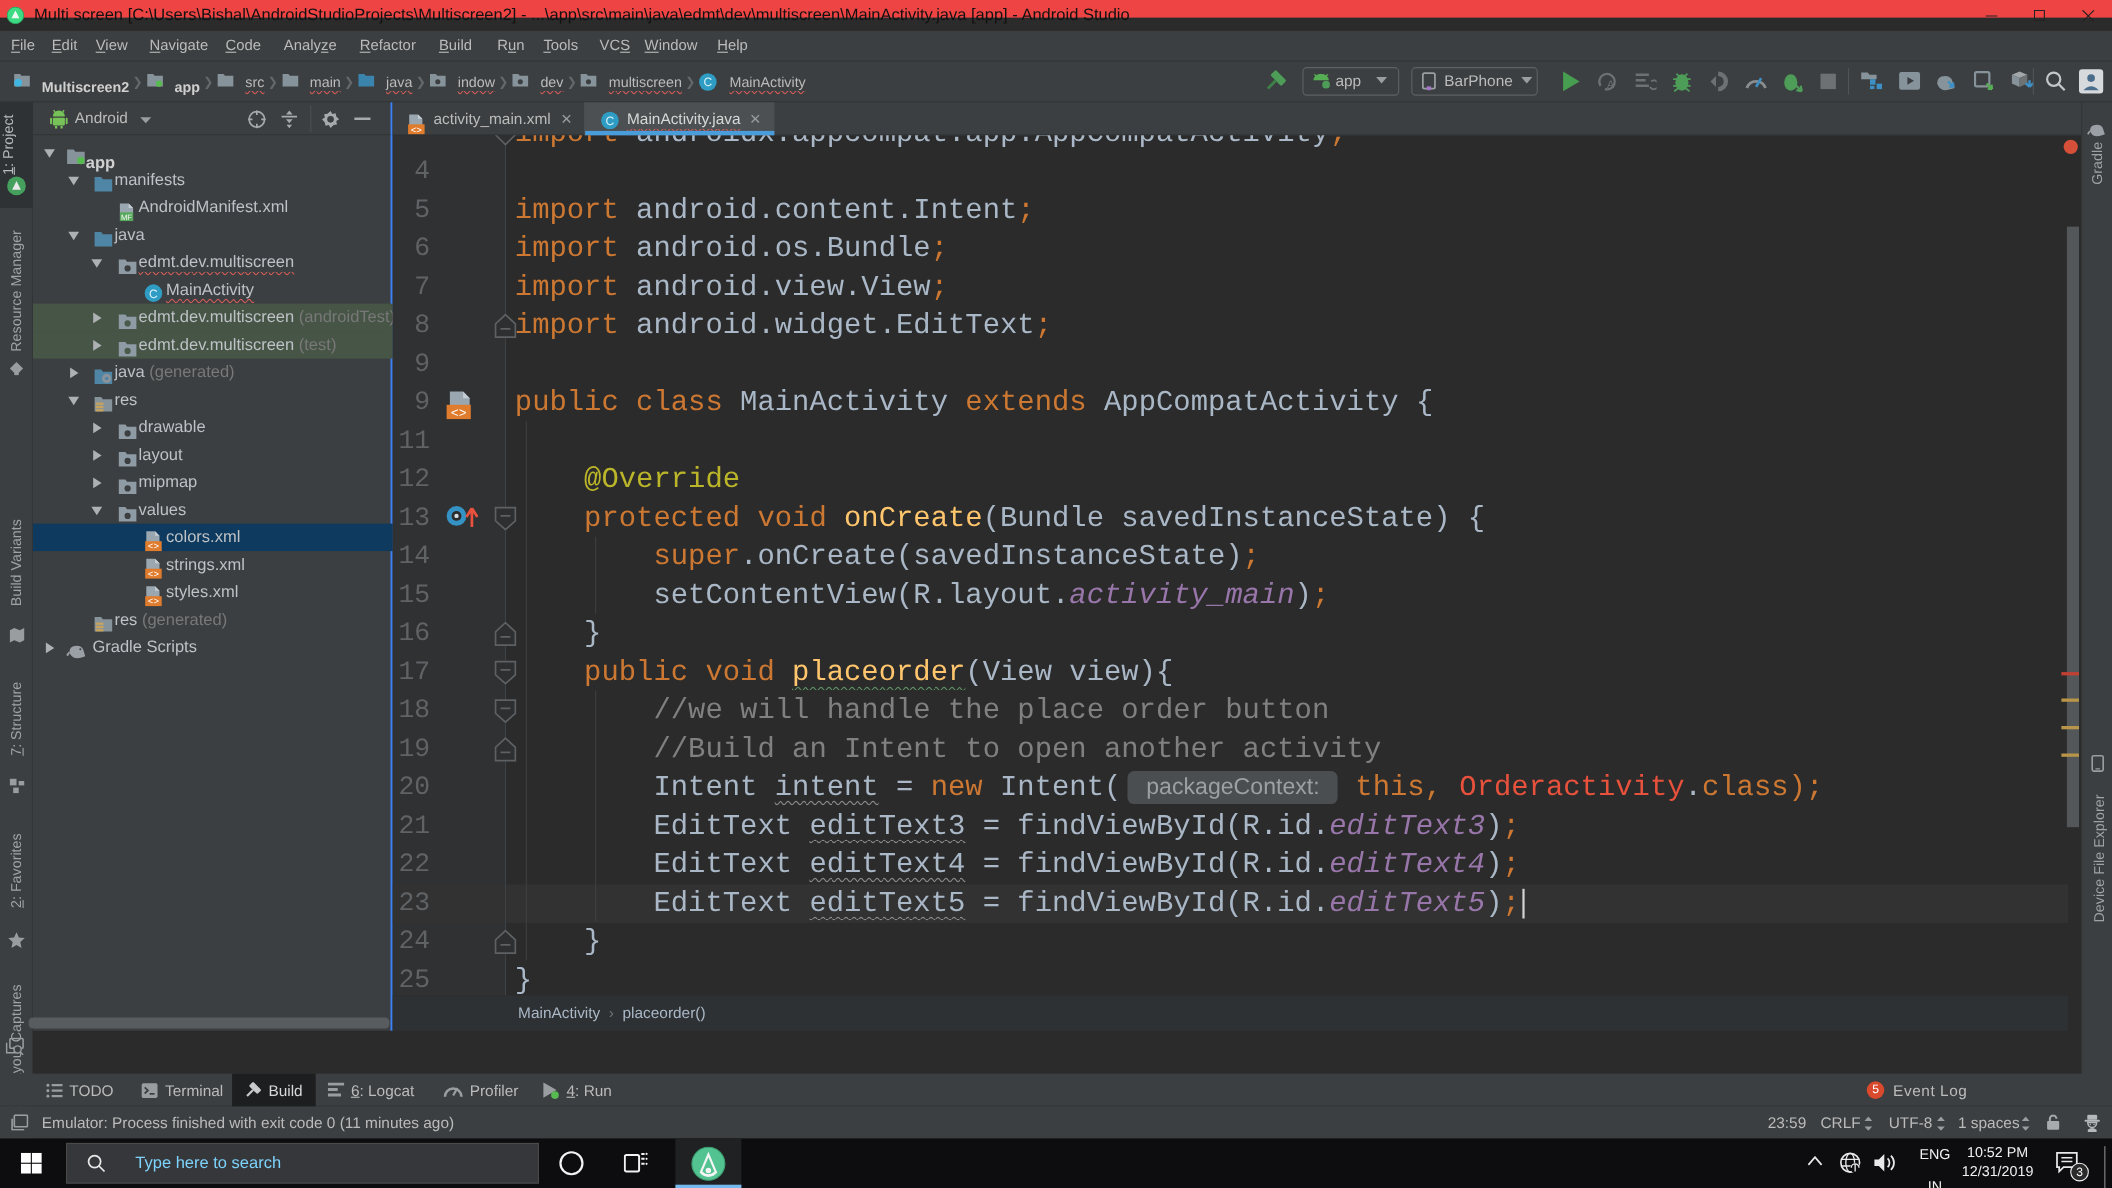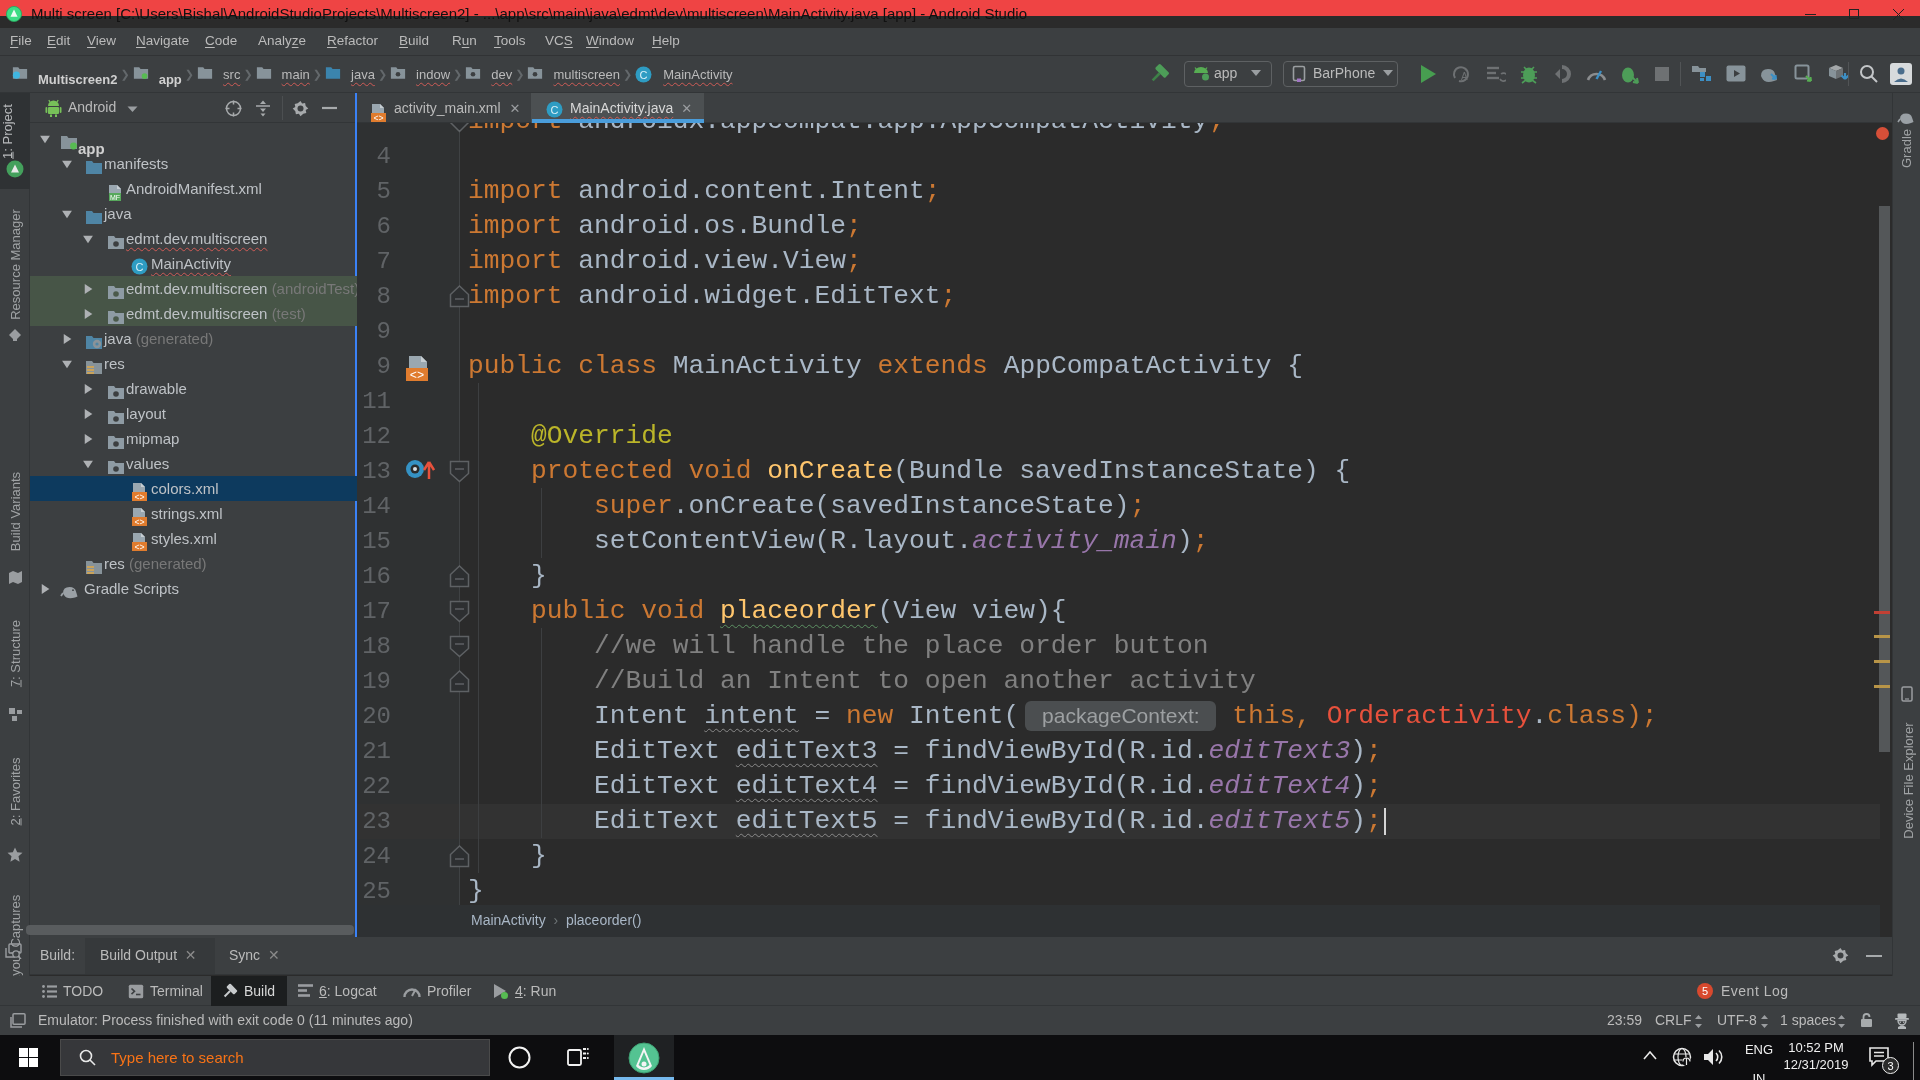--- a/index.html
+++ b/index.html
@@ -755,31 +755,20 @@
   <svg class="abs" style="left:5px;top:895px" width="18" height="16" viewBox="0 0 18 16">
         <path d="M3 5 a6 5 0 0 1 12 0 z" fill="#9a9da0"></path>
         <line x1="5.5" y1="1.8" x2="4.5" y2="0.3" stroke="#9a9da0" stroke-width="1.2"></line>
         <line x1="12.5" y1="1.8" x2="13.5" y2="0.3" stroke="#9a9da0" stroke-width="1.2"></line>
         <rect x="3" y="6" width="12" height="6" rx="1" fill="#9a9da0"></rect>
         <rect x="5" y="12.5" width="2" height="2.5" fill="#9a9da0"></rect>
         <rect x="11" y="12.5" width="2" height="2.5" fill="#9a9da0"></rect>
       </svg>
 </div>
 
-<div class="abs" id="buildpanel">
-  <span style="position:absolute;left:10px;top:10px;">Build:</span>
-  <span class="abs" style="left:55px;top:1px;width:130px;height:36px;background:#36393b"></span>
-      <span style="position:absolute;left:70px;top:10px;">Build Output&nbsp;&nbsp;<span style="color:#8a8a8a">✕</span></span>
-  <span style="position:absolute;left:199px;top:10px;">Sync&nbsp;&nbsp;<span style="color:#8a8a8a">✕</span></span>
-  <svg class="abs" style="left:1802px;top:10px" width="17" height="17" viewBox="0 0 17 17">
-        <path d="M8.5 1 l1.6 2.6 3-0.6 0.6 3 L16.3 8.5 l-2.6 1.6 0.6 3 -3 0.6 L8.5 16.3 l-1.6-2.6 -3 0.6 -0.6-3 L0.7 8.5 l2.6-1.6 -0.6-3 3-0.6 Z" fill="#a7aaac"></path>
-        <circle cx="8.5" cy="8.5" r="3" fill="#3c3f41"></circle>
-      </svg>
-  <div class="abs" style="left:1836px;top:18px;width:16px;height:2px;background:#a7aaac"></div>
-</div>
 
 <div class="abs" id="twbar">
   <div class="twitem" style="left:42px">
         <svg width="15" height="13" viewBox="0 0 15 13">
           <circle cx="1.5" cy="1.5" r="1.4" fill="#9a9da0"></circle>
           <circle cx="1.5" cy="6.5" r="1.4" fill="#9a9da0"></circle>
           <circle cx="1.5" cy="11.5" r="1.4" fill="#9a9da0"></circle>
           <line x1="5" y1="1.5" x2="15" y2="1.5" stroke="#9a9da0" stroke-width="2.2"></line>
           <line x1="5" y1="6.5" x2="15" y2="6.5" stroke="#9a9da0" stroke-width="2.2"></line>
           <line x1="5" y1="11.5" x2="15" y2="11.5" stroke="#9a9da0" stroke-width="2.2"></line>
@@ -871,21 +860,21 @@
         <rect x="0" y="0" width="9" height="9" fill="#fff"></rect>
         <rect x="10" y="0" width="9" height="9" fill="#fff"></rect>
         <rect x="0" y="10" width="9" height="9" fill="#fff"></rect>
         <rect x="10" y="10" width="9" height="9" fill="#fff"></rect>
       </svg>
   <div id="search">
     <svg style="margin-left:18px" width="18" height="18" viewBox="0 0 18 18">
           <circle cx="7" cy="7" r="5.5" fill="none" stroke="#e8e8e8" stroke-width="1.6"></circle>
           <line x1="11" y1="11" x2="16" y2="16" stroke="#e8e8e8" stroke-width="1.6"></line>
         </svg>
-    <span style="margin-left:14px;color:#f97316">Type here to search</span>
+    <span style="margin-left:26px;color:#7dd3fc">Type here to search</span>
   </div>
   <svg class="abs" style="left:508px;top:11px" width="23" height="23" viewBox="0 0 23 23">
         <circle cx="11.5" cy="11.5" r="10" fill="none" stroke="#f2f2f2" stroke-width="2"></circle>
       </svg>
   <svg class="abs" style="left:567px;top:12px" width="22" height="21" viewBox="0 0 22 21">
         <rect x="1" y="3" width="13" height="15" rx="1.5" fill="none" stroke="#f2f2f2" stroke-width="1.8"></rect>
         <path d="M16 2 h3 M20.5 2 v0 M16 6.5 h3 M16 11 h3" stroke="#f2f2f2" stroke-width="1.8"></path>
         <circle cx="20.8" cy="2" r="1" fill="#f2f2f2"></circle>
         <circle cx="20.8" cy="6.5" r="1" fill="#f2f2f2"></circle>
         <circle cx="20.8" cy="11" r="1" fill="#f2f2f2"></circle>

